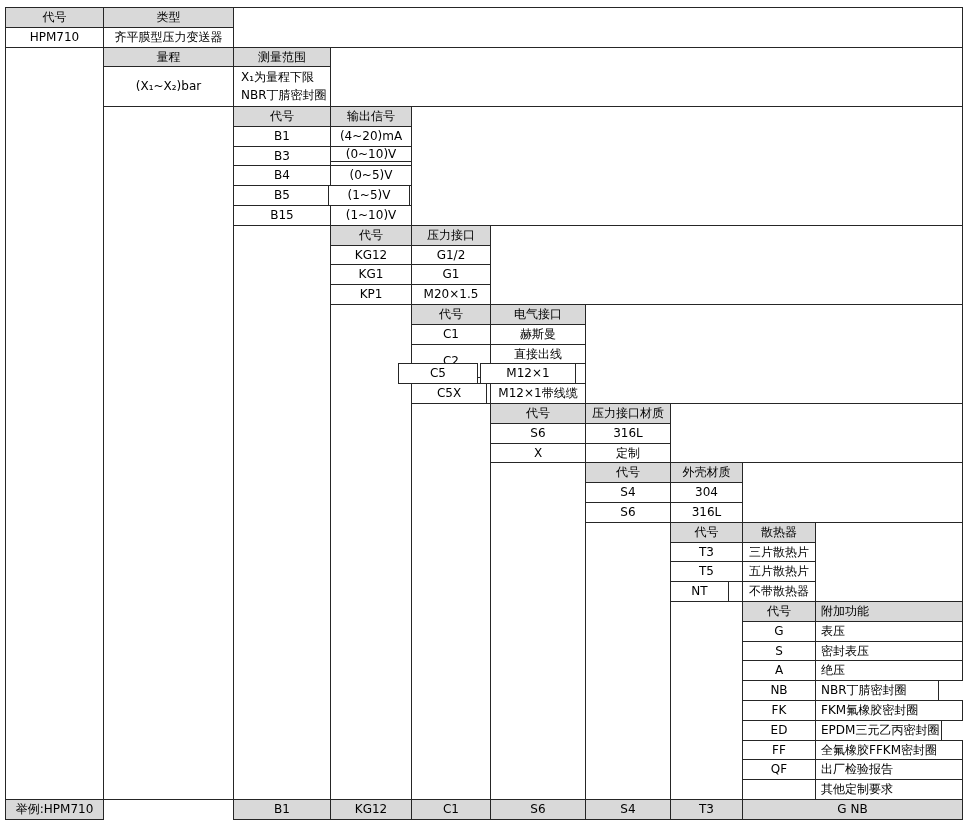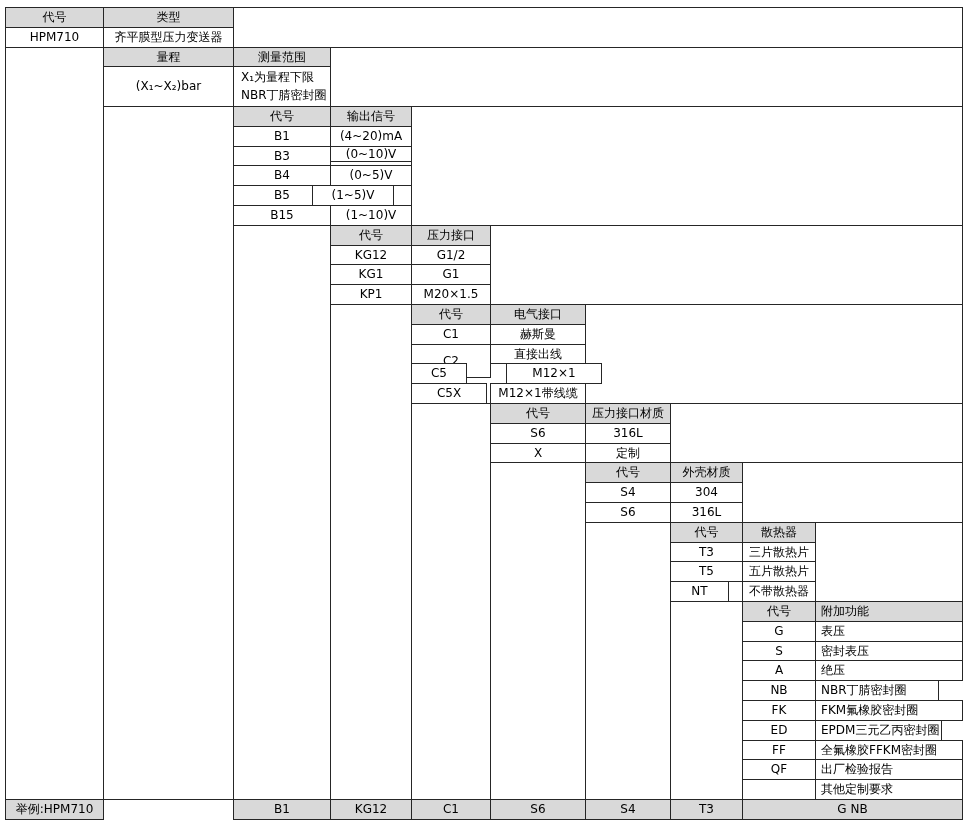--- a/index.html
+++ b/index.html
@@ -41,21 +41,21 @@
 <div class="c g" style="left:233px;top:106px;width:98px;height:21px">代号</div>
 <div class="c g" style="left:330px;top:106px;width:82px;height:21px">输出信号</div>
 <div class="c" style="left:411px;top:106px;width:552px;height:120px"></div>
 <div class="c" style="left:233px;top:126px;width:98px;height:21px">B1</div>
 <div class="c" style="left:330px;top:126px;width:82px;height:21px">(4~20)mA</div>
 <div class="c" style="left:233px;top:146px;width:98px;height:20px">B3</div>
 <div class="c" style="left:330px;top:146px;width:82px;height:16px">(0~10)V</div>
 <div class="c" style="left:233px;top:165px;width:98px;height:21px">B4</div>
 <div class="c" style="left:330px;top:165px;width:82px;height:21px">(0~5)V</div>
 <div class="c" style="left:233px;top:185px;width:98px;height:21px">B5</div>
-<div class="c" style="left:312px;top:185px;width:82px;height:21px">(1~5)V</div>
+<div class="c" style="left:328px;top:185px;width:82px;height:21px">(1~5)V</div>
 <div class="c" style="left:233px;top:205px;width:98px;height:21px">B15</div>
 <div class="c" style="left:330px;top:205px;width:82px;height:21px">(1~10)V</div>
 <div class="c" style="left:233px;top:225px;width:98px;height:575px"></div>
 
 <div class="c g" style="left:330px;top:225px;width:82px;height:21px">代号</div>
 <div class="c g" style="left:411px;top:225px;width:80px;height:21px">压力接口</div>
 <div class="c" style="left:490px;top:225px;width:473px;height:80px"></div>
 <div class="c" style="left:330px;top:245px;width:82px;height:20px">KG12</div>
 <div class="c" style="left:411px;top:245px;width:80px;height:20px">G1/2</div>
 <div class="c" style="left:330px;top:264px;width:82px;height:21px">KG1</div>
@@ -64,22 +64,22 @@
 <div class="c" style="left:411px;top:284px;width:80px;height:21px">M20×1.5</div>
 <div class="c" style="left:330px;top:304px;width:82px;height:496px"></div>
 
 <div class="c g" style="left:411px;top:304px;width:80px;height:21px">代号</div>
 <div class="c g" style="left:490px;top:304px;width:96px;height:21px">电气接口</div>
 <div class="c" style="left:585px;top:304px;width:378px;height:100px"></div>
 <div class="c" style="left:411px;top:324px;width:80px;height:21px">C1</div>
 <div class="c" style="left:490px;top:324px;width:96px;height:21px">赫斯曼</div>
 <div class="c" style="left:411px;top:344px;width:80px;height:34px">C2</div>
 <div class="c" style="left:490px;top:344px;width:96px;height:20px">直接出线</div>
-<div class="c" style="left:411px;top:363px;width:56px;height:21px">C5</div>
-<div class="c" style="left:506px;top:363px;width:96px;height:21px">M12×1</div>
+<div class="c" style="left:398px;top:363px;width:80px;height:21px">C5</div>
+<div class="c" style="left:480px;top:363px;width:96px;height:21px">M12×1</div>
 <div class="c" style="left:411px;top:383px;width:76px;height:21px">C5X</div>
 <div class="c" style="left:490px;top:383px;width:96px;height:21px">M12×1带线缆</div>
 <div class="c" style="left:411px;top:403px;width:80px;height:397px"></div>
 
 <div class="c g" style="left:490px;top:403px;width:96px;height:21px">代号</div>
 <div class="c g" style="left:585px;top:403px;width:86px;height:21px">压力接口材质</div>
 <div class="c" style="left:670px;top:403px;width:293px;height:60px"></div>
 <div class="c" style="left:490px;top:423px;width:96px;height:21px">S6</div>
 <div class="c" style="left:585px;top:423px;width:86px;height:21px">316L</div>
 <div class="c" style="left:490px;top:443px;width:96px;height:20px">X</div>

